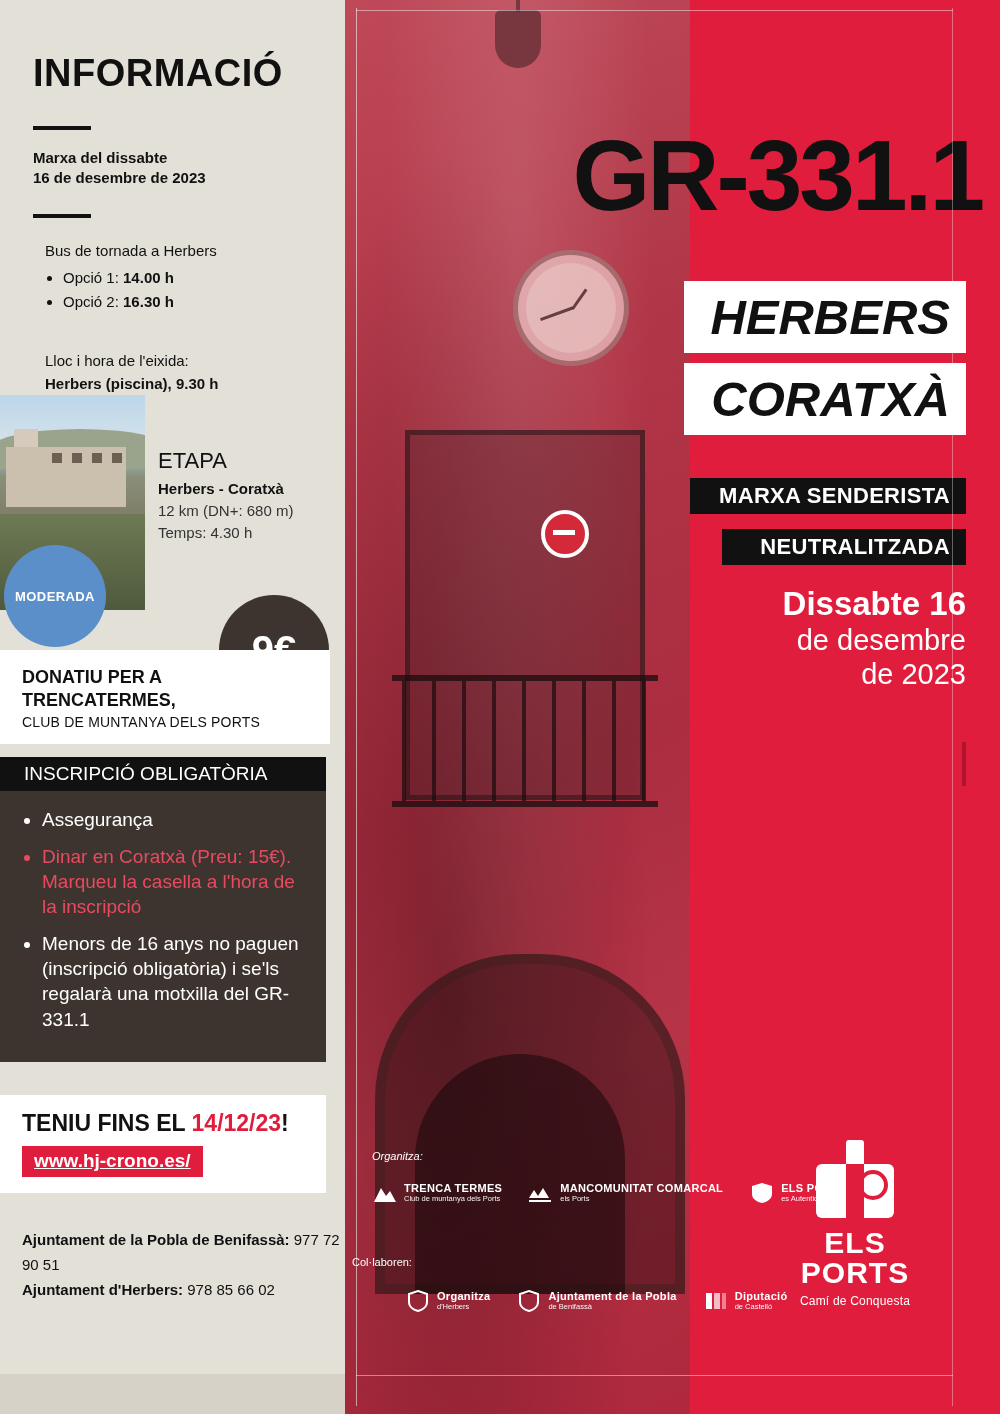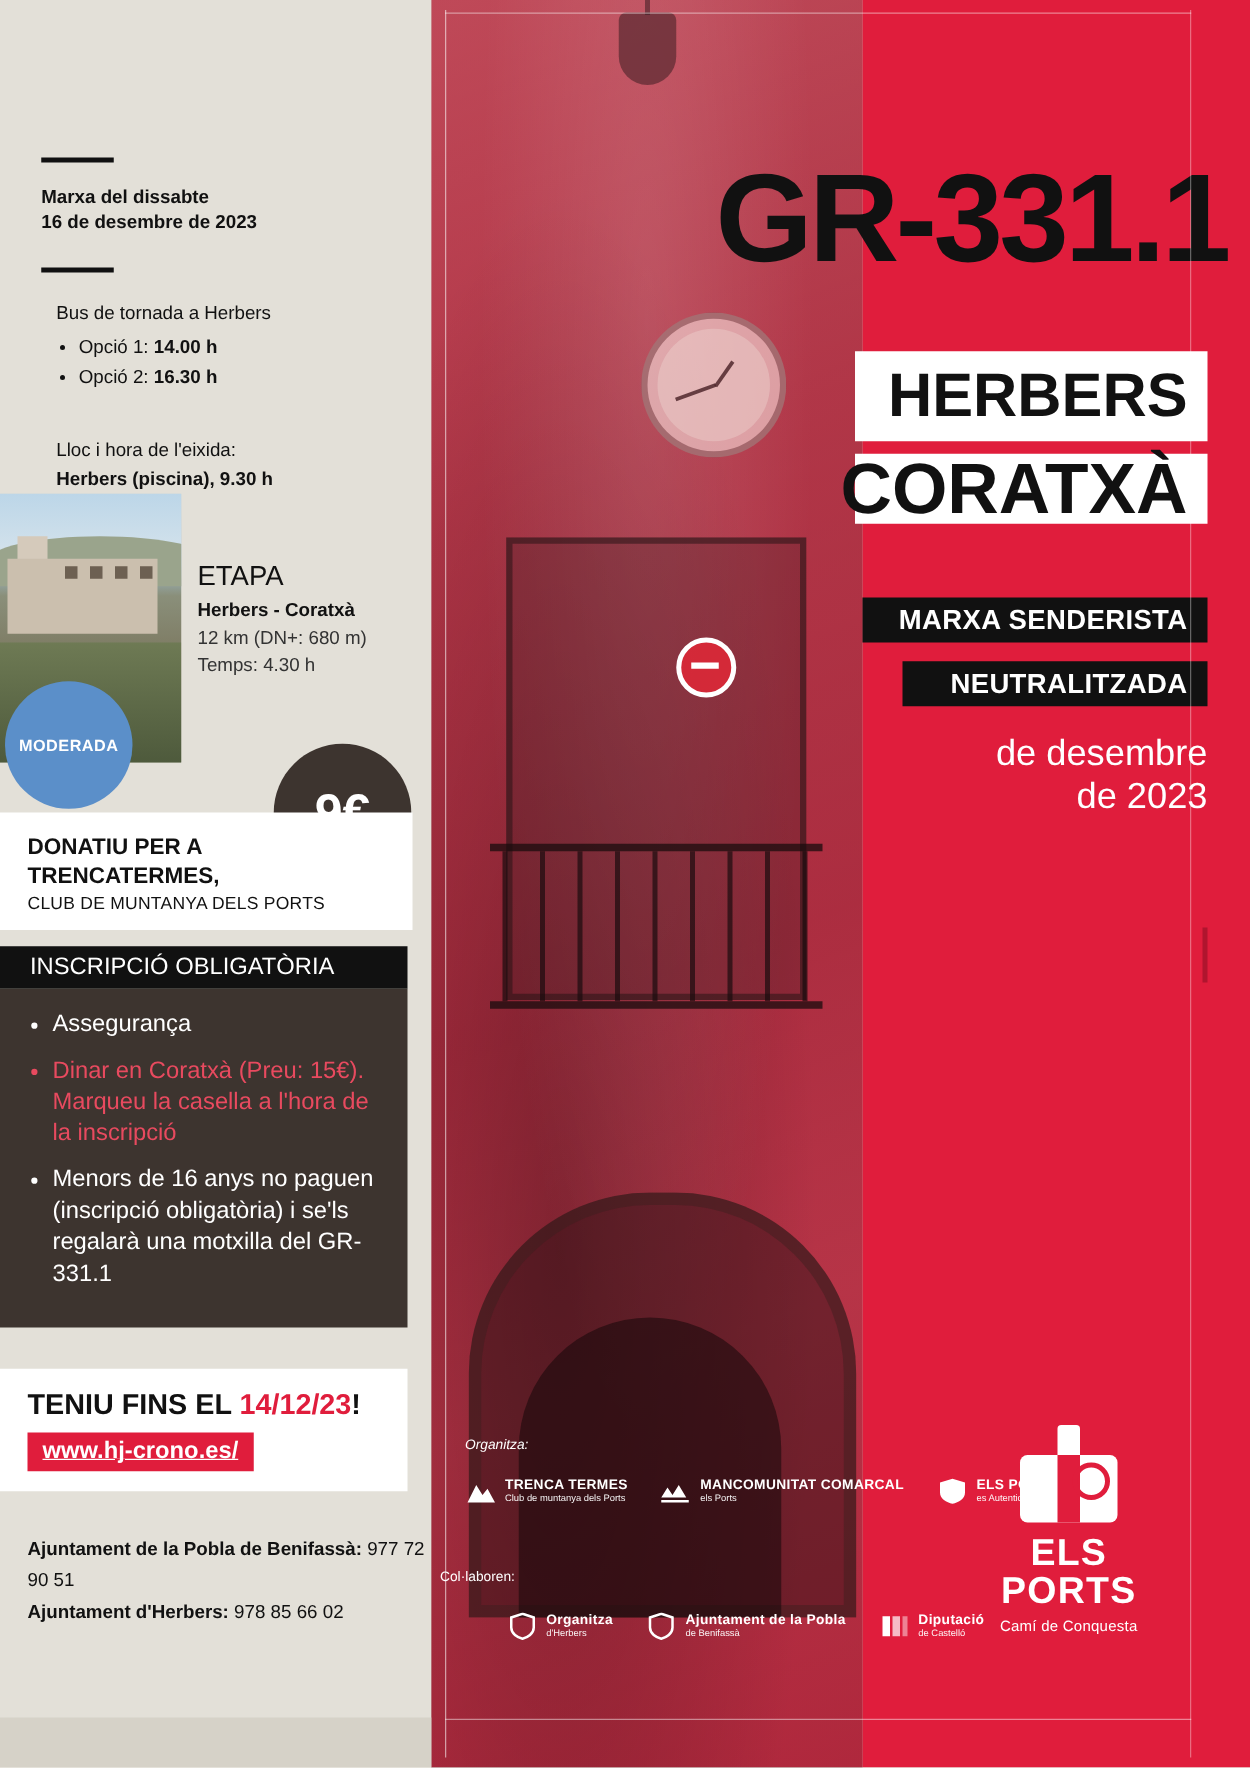--- a/index.html
+++ b/index.html
@@ -110,23 +110,23 @@
 
   .contact{position:absolute;left:22px;top:1228px;width:320px;font-size:15px;color:#111;line-height:1.65;}
   .contact b{font-weight:bold;}
 
   .left-bottom-bar{position:absolute;left:0;bottom:0;width:345px;height:40px;background:#d6d2c8;}
 
   
   .gr-title{position:absolute;left:452px;top:128px;width:530px;text-align:right;
     font-size:100px;font-weight:bold;color:#111;letter-spacing:-3px;line-height:.95;}
 
-  .wbox{position:absolute;background:#fff;color:#111;font-weight:bold;display:flex;align-items:center;justify-content:flex-end;padding-right:16px;box-sizing:border-box;}
+  .wbox{position:absolute;background:#fff;color:#111;font-weight:bold;display:flex;align-items:center;justify-content:flex-end;padding-right:16px;box-sizing:border-box;font-style:italic;}
   .wb1{left:684px;top:281px;width:282px;height:72px;font-size:49px;}
-  .wb2{left:684px;top:363px;width:282px;height:56px;font-size:57px;}
+  .wb2{left:684px;top:363px;width:282px;height:72px;font-size:49px;}
   .bbox{position:absolute;background:#111;color:#fff;font-weight:bold;display:flex;align-items:center;justify-content:flex-end;padding-right:16px;box-sizing:border-box;letter-spacing:.3px;}
   .bb1{left:690px;top:478px;width:276px;height:36px;font-size:22px;}
   .bb2{left:722px;top:529px;width:244px;height:36px;font-size:22px;}
 
   .date{position:absolute;right:34px;top:586px;width:420px;text-align:right;color:#fff;}
   .date .d1{font-size:33px;font-weight:bold;line-height:1.12;}
   .date .d2{font-size:29px;line-height:1.18;}
   .date .d3{font-size:29px;line-height:1.18;}
 
   .red-sep{position:absolute;left:962px;top:742px;width:4px;height:44px;background:#b0152e;}
@@ -187,20 +187,21 @@
     </div>
     <div class="ph-sign"></div>
     <div class="ph-arch"></div>
     <div class="ph-arch-in"></div>
   </div>
 
   <div class="red-panel"></div>
 
   <div class="left">
     <div class="left-inner">
+      <div class="h-info">INFORMACIÓ</div>
       <div class="rule rule1"></div>
 
       <div class="marxa">
         <div>Marxa del dissabte</div>
         <div>16 de desembre de 2023</div>
       </div>
 
       <div class="rule rule2"></div>
 
       <div class="bus">
@@ -273,20 +274,21 @@
 
   <div class="gr-title">GR-331.1</div>
 
   <div class="wbox wb1">HERBERS</div>
   <div class="wbox wb2">CORATXÀ</div>
 
   <div class="bbox bb1">MARXA SENDERISTA</div>
   <div class="bbox bb2">NEUTRALITZADA</div>
 
   <div class="date">
+    <div class="d1">Dissabte 16</div>
     <div class="d2">de desembre</div>
     <div class="d3">de 2023</div>
   </div>
 
   <div class="red-sep"></div>
 
   <div class="org">Organitza:</div>
   <div class="logo-row lr1">
     <div class="lg">
       <svg class="mark" viewBox="0 0 26 22">

